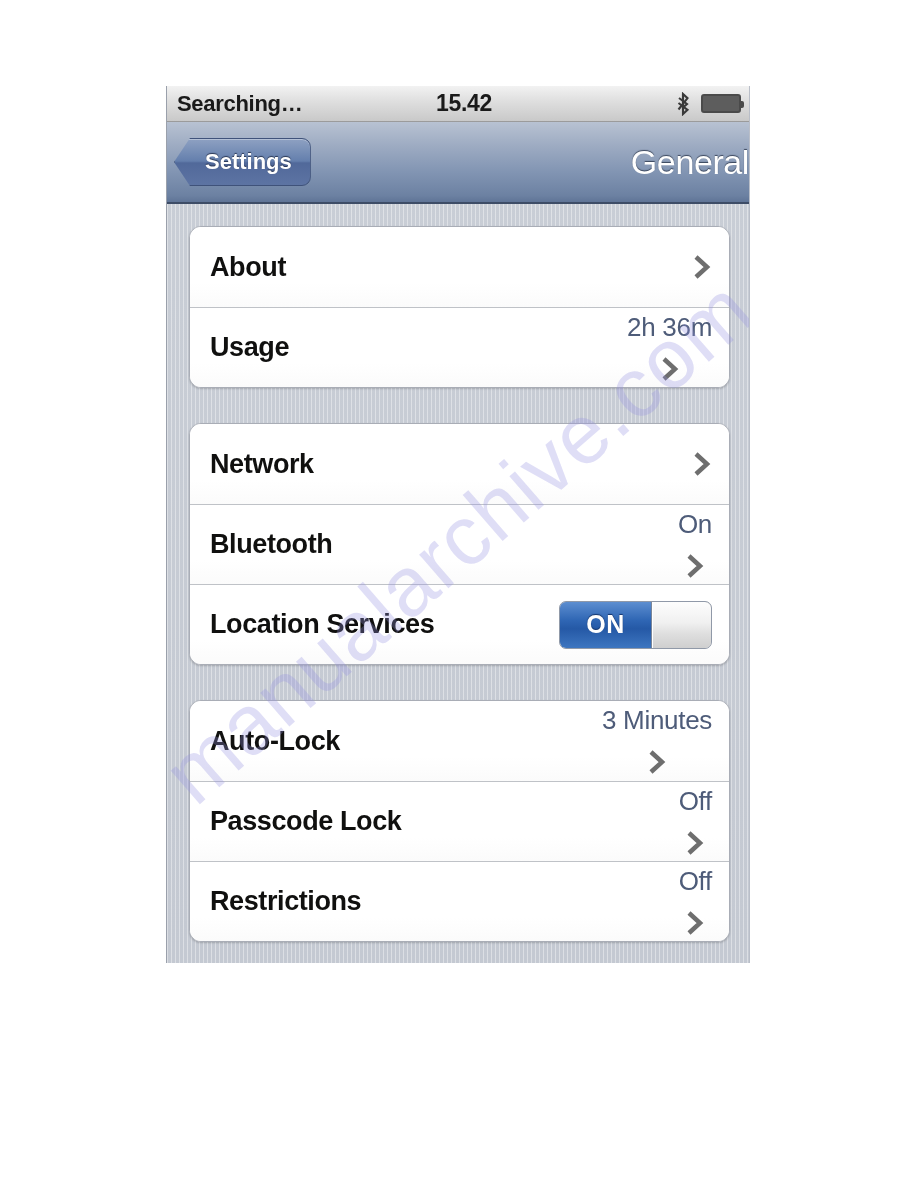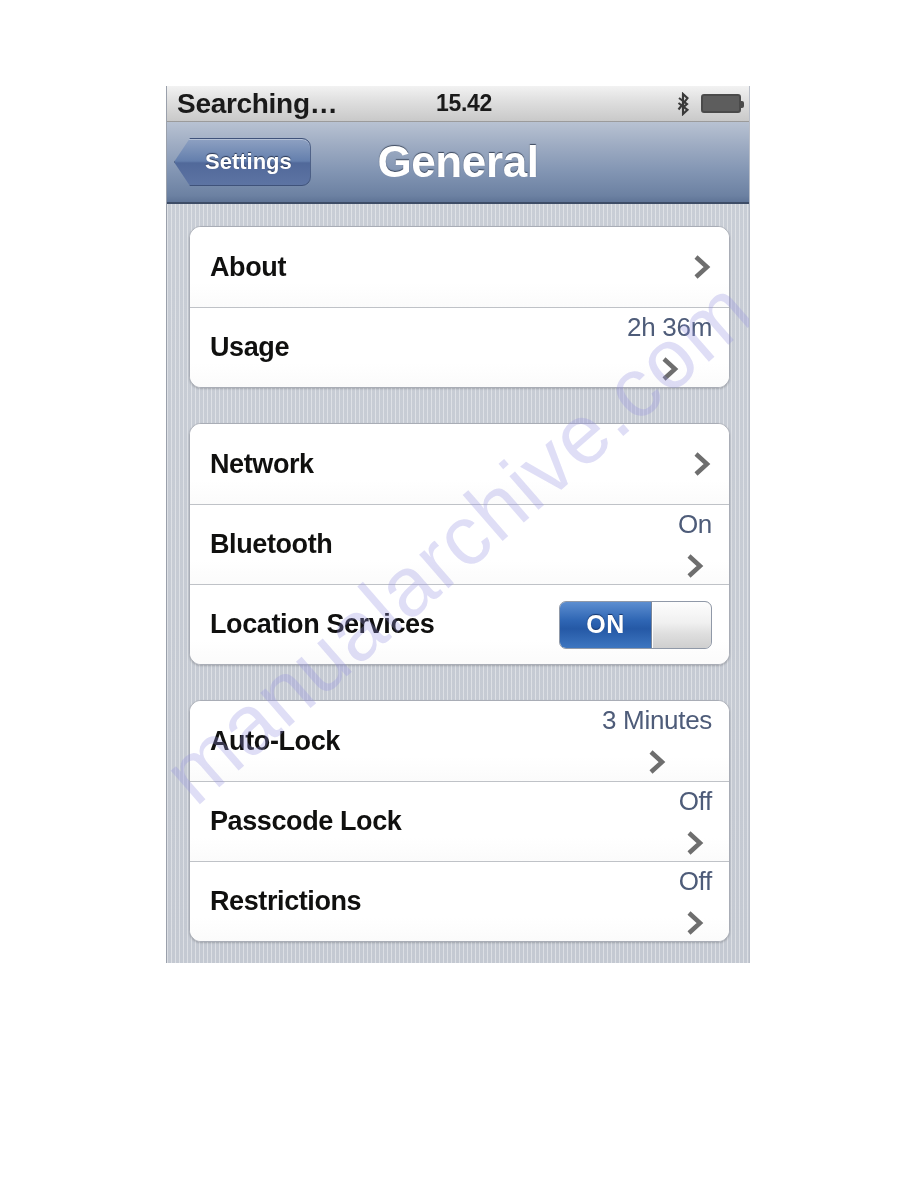--- a/index.html
+++ b/index.html
@@ -43,21 +43,21 @@
     position: relative;
     height: 36px;
     width: 100%;
     background: linear-gradient(180deg, #f2f2f2 0%, #dedede 45%, #c9c9c9 100%);
     border-bottom: 1px solid #9b9b9b;
     display: flex;
     align-items: center;
     padding: 0 8px 0 10px;
   }
   #status-carrier {
-    font-size: 28px;
+    font-size: 22px;
     font-weight: bold;
     color: #1a1a1a;
     letter-spacing: -0.3px;
     white-space: nowrap;
   }
   #status-time {
     position: absolute;
     left: 0; right: 0;
     text-align: center;
     font-size: 23px;
@@ -114,23 +114,23 @@
        #6e83a4 88%,
        #5d7falpha 100%);
     background: linear-gradient(180deg, #b8c2d2 0%, #9dabc2 30%, #8295b3 62%, #6c81a2 92%, #5f7496 100%);
     border-bottom: 2px solid #3d4c66;
     display: flex;
     align-items: center;
   }
   #nav-title {
     position: absolute;
     left: 0; right: 0;
-    text-align: center;
-    font-size: 44px;
-    font-weight: bold;
+    text-align: right;
+    font-size: 34px;
+    font-weight: normal;
     color: #ffffff;
     text-shadow: 0 -1px 1px rgba(30,40,60,0.75);
     letter-spacing: -0.4px;
     pointer-events: none;
   }
   #back-button {
     position: relative;
     z-index: 3;
     margin-left: 7px;
     height: 48px;

